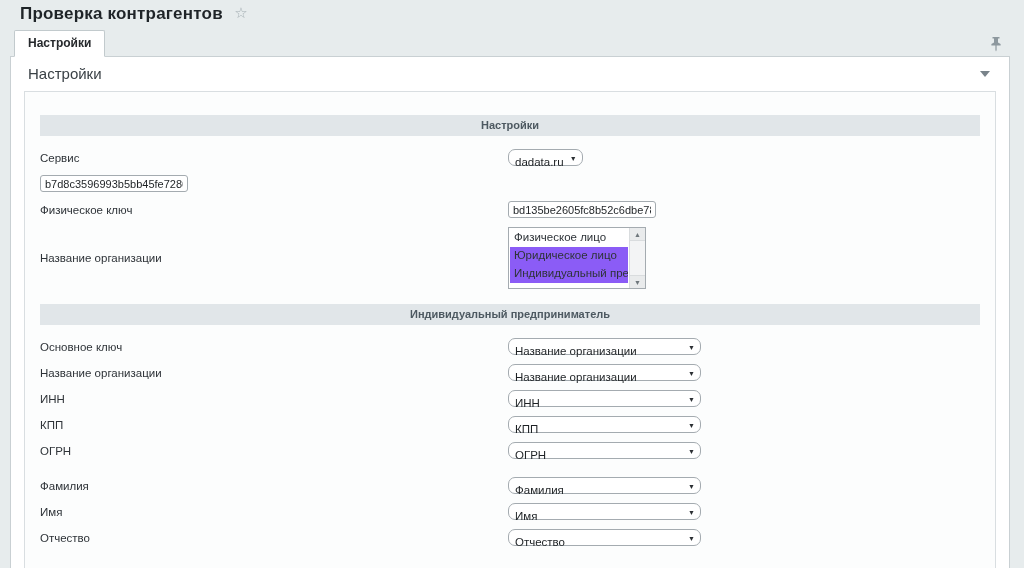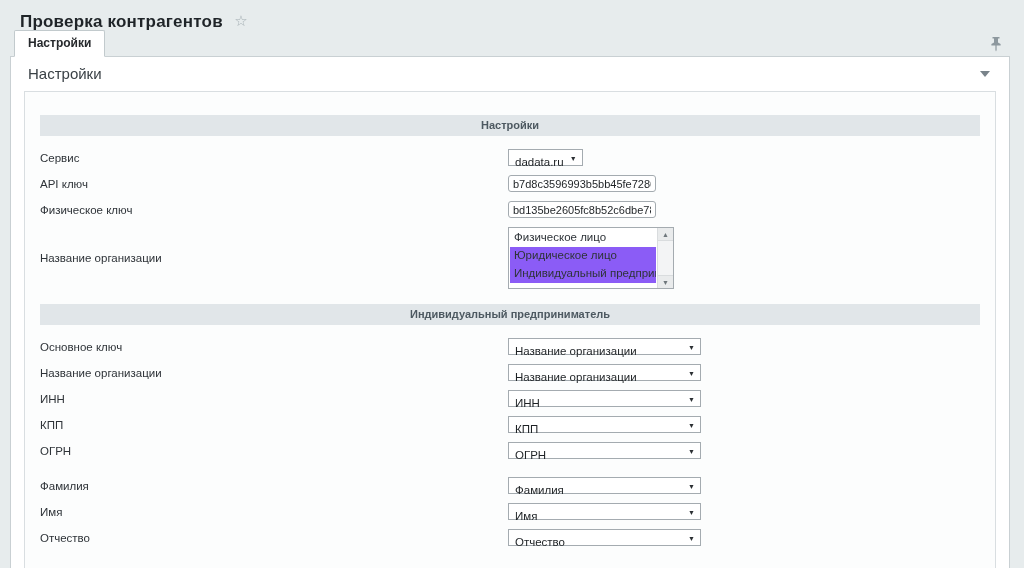--- a/index.html
+++ b/index.html
@@ -4,21 +4,21 @@
 <style>
   * { box-sizing: border-box; margin: 0; padding: 0; }
   html, body { width: 1024px; height: 568px; overflow: hidden; }
   body {
     position: relative;
     background: #e7eced;
     font-family: "Liberation Sans", sans-serif;
     color: #2e3338;
   }
   
-  .page-header { position: absolute; top: 12px; left: 20px; height: 24px; white-space: nowrap; }
+  .page-header { position: absolute; top: 4px; left: 20px; height: 24px; white-space: nowrap; }
   .page-title { display: inline; font-size: 17px; font-weight: bold; color: #1f2428; letter-spacing: .2px; }
   .fav-star { display: inline-block; margin-left: 7px; font-size: 15px; color: #a4aeb3; vertical-align: 1px; cursor: pointer; }
 
   .tabbar { position: absolute; top: 30px; left: 14px; height: 27px; display: flex; align-items: flex-end; z-index: 5; }
   .tab {
     height: 26px; line-height: 24px; padding: 0 13px; margin-right: 3px;
     background: linear-gradient(#f8fafa, #edf1f2);
     border: 1px solid #c2cacd; border-radius: 2px 2px 0 0;
     font-size: 12px; font-weight: bold; color: #3c4247; cursor: pointer;
   }
@@ -47,34 +47,34 @@
     margin: 15px 0 13px; height: 21px; line-height: 21px;
     background: #e1e6e9; color: #4d5961;
     font-size: 11px; font-weight: bold; text-align: center;
   }
   .row { display: flex; align-items: center; margin-bottom: 9px; }
   .lbl { flex: none; width: 468px; padding-right: 9px; font-size: 11.5px; color: #2e3338; }
 
   .fake-select {
     position: relative; display: inline-flex; align-items: center;
     height: 17px; padding: 8px 18px 0 6px;
-    background: #fff; border: 1px solid #a4abb0; border-radius: 0;
+    background: #fff; border: 1px solid #a4abb0; border-radius: 7px;
     font-size: 11.5px; color: #1e2225; cursor: pointer; white-space: nowrap;
   }
   .sec1 .fake-select { width: 193px; }
   .fake-select .arrow { position: absolute; right: 5px; top: 4px; font-size: 7px; color: #2b2f33; line-height: 9px; }
 
   .txt {
     width: 148px; height: 17px; padding: 0 4px;
     background: #fff; border: 1px solid #a4abb0; border-radius: 3px;
     font-family: inherit; font-size: 11px; color: #1e2225;
   }
 
   .listbox {
-    position: relative; width: 166px; height: 62px; padding: 1px 17px 1px 1px;
+    position: relative; width: 138px; height: 62px; padding: 1px 17px 1px 1px;
     background: #fff; border: 1px solid #a4abb0; overflow: hidden; cursor: default;
   }
   .listbox .opt { font-size: 11.5px; line-height: 15px; padding: 1px 4px 2px; white-space: nowrap; overflow: hidden; }
   .listbox .opt.sel { background: #8b5cf6; }
   .lb-scroll { position: absolute; right: 0; top: 0; bottom: 0; width: 16px; background: #f3f4f5; border-left: 1px solid #d9dcde; }
   .lb-arrow { position: absolute; left: 0; right: 0; height: 13px; text-align: center; font-size: 7px; color: #6f777c; line-height: 13px; background: #e9ebec; cursor: pointer; }
   .lb-arrow.up { top: 0; border-bottom: 1px solid #d9dcde; }
   .lb-arrow.down { bottom: 0; border-top: 1px solid #d9dcde; }
 </style>
 </head>
@@ -104,21 +104,20 @@
     <div>
         <div class="section-bar">Настройки</div>
         <div class="row sec0">
           <label class="lbl">Сервис</label>
           <div class="fake-select">
             <span class="val">dadata.ru</span>
             <span class="arrow">▼</span>
           </div>
         </div>
         <div class="row sec0">
-          <label class="lbl">API ключ</label>
           <input class="txt" value="b7d8c3596993b5bb45fe728635b94" style="">
         </div>
         <div class="row sec0">
           <label class="lbl">Физическое ключ</label>
           <input class="txt" value="bd135be2605fc8b52c6dbe78a6b9a" style="">
         </div>
         <div class="row sec0">
           <label class="lbl">Название организации</label>
           <div class="listbox">
             <div class="opt">Физическое лицо</div>

